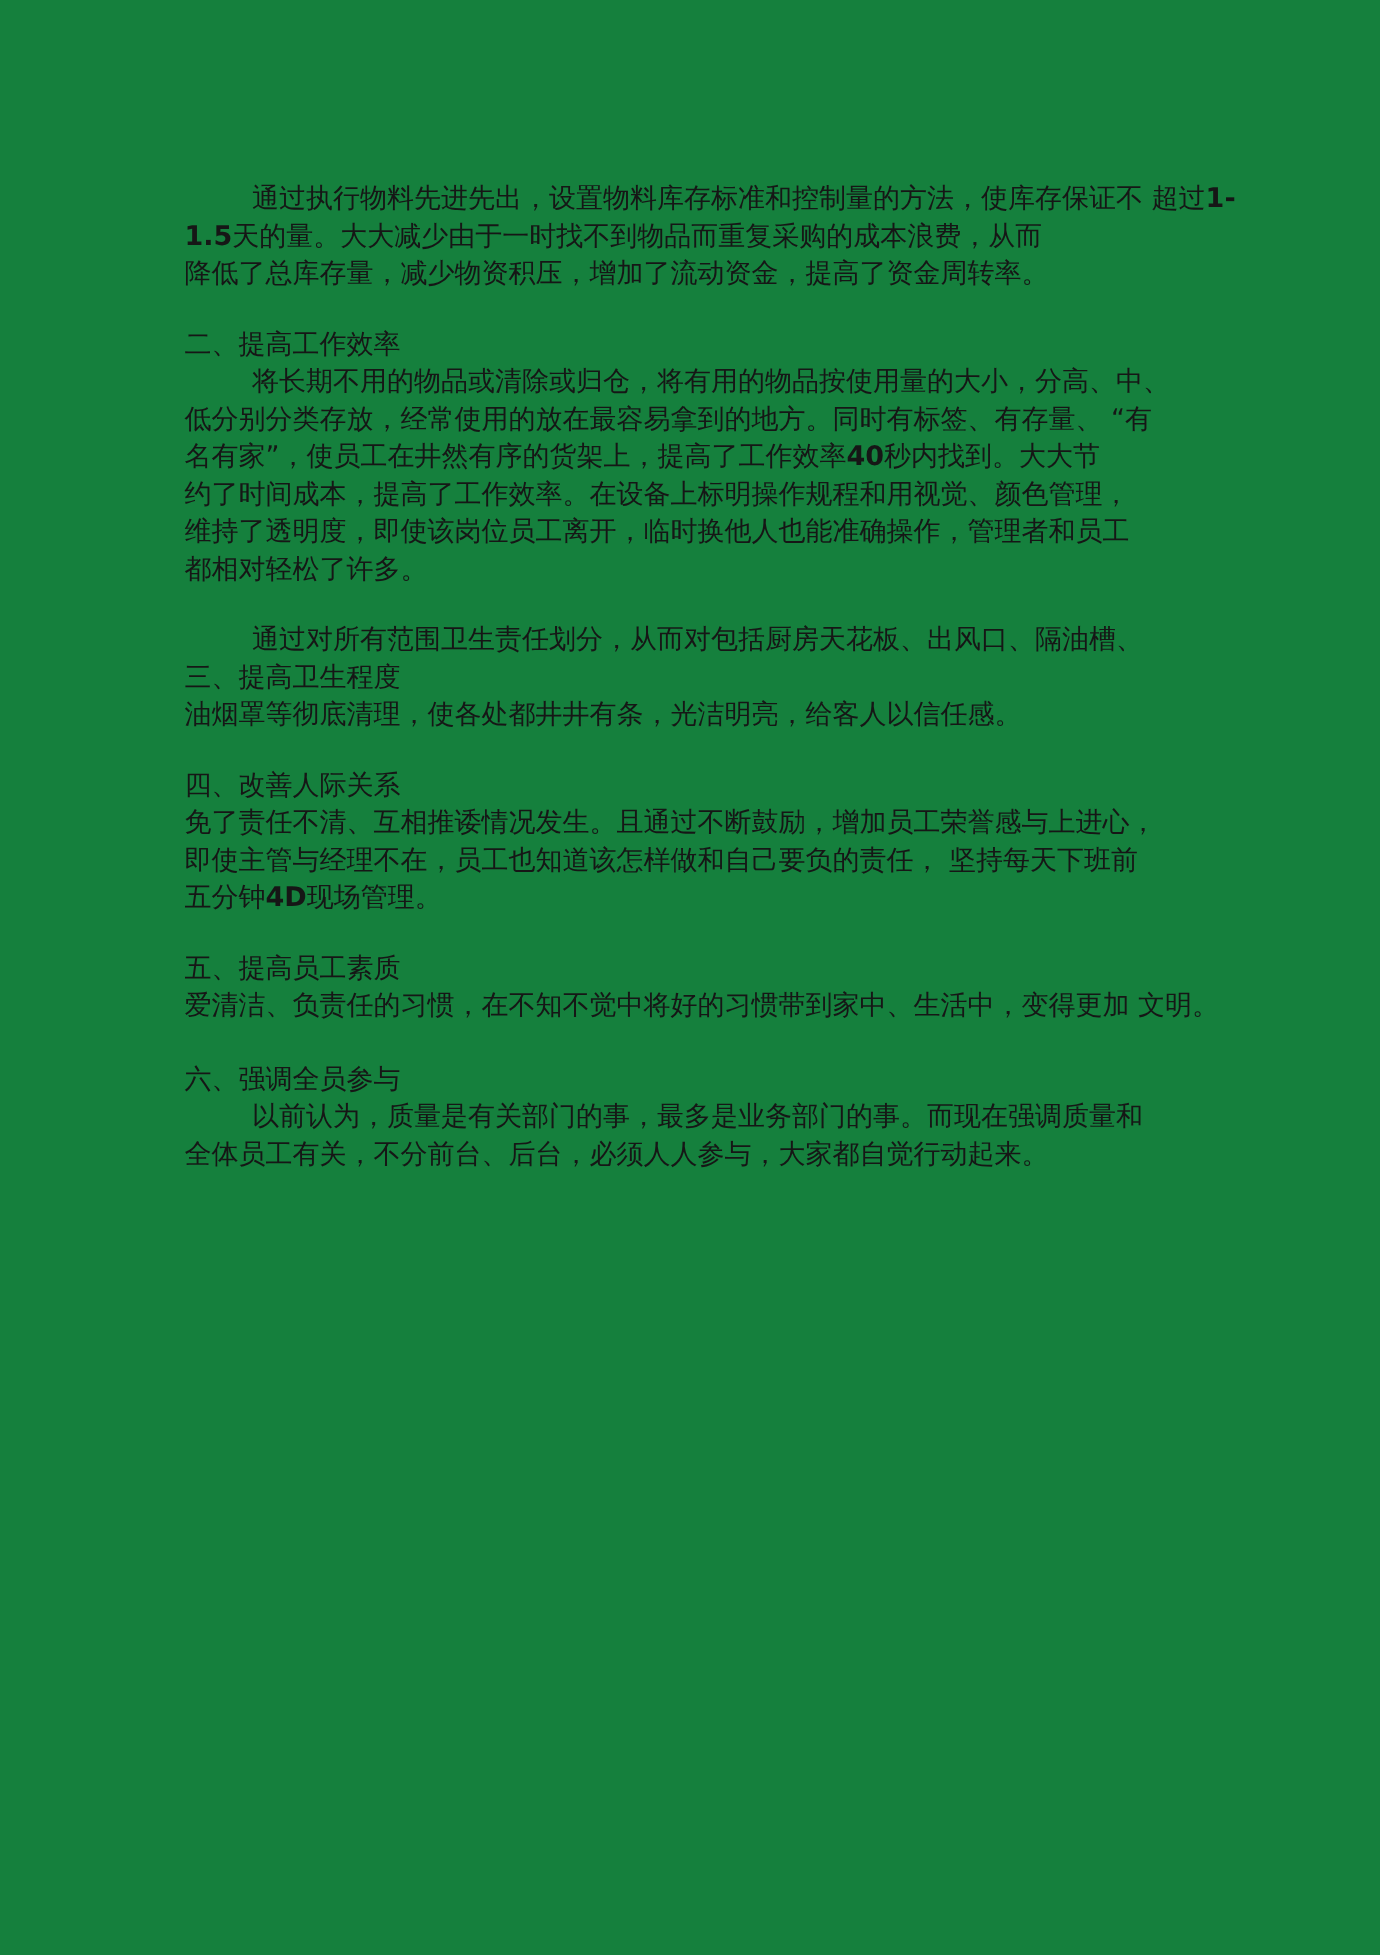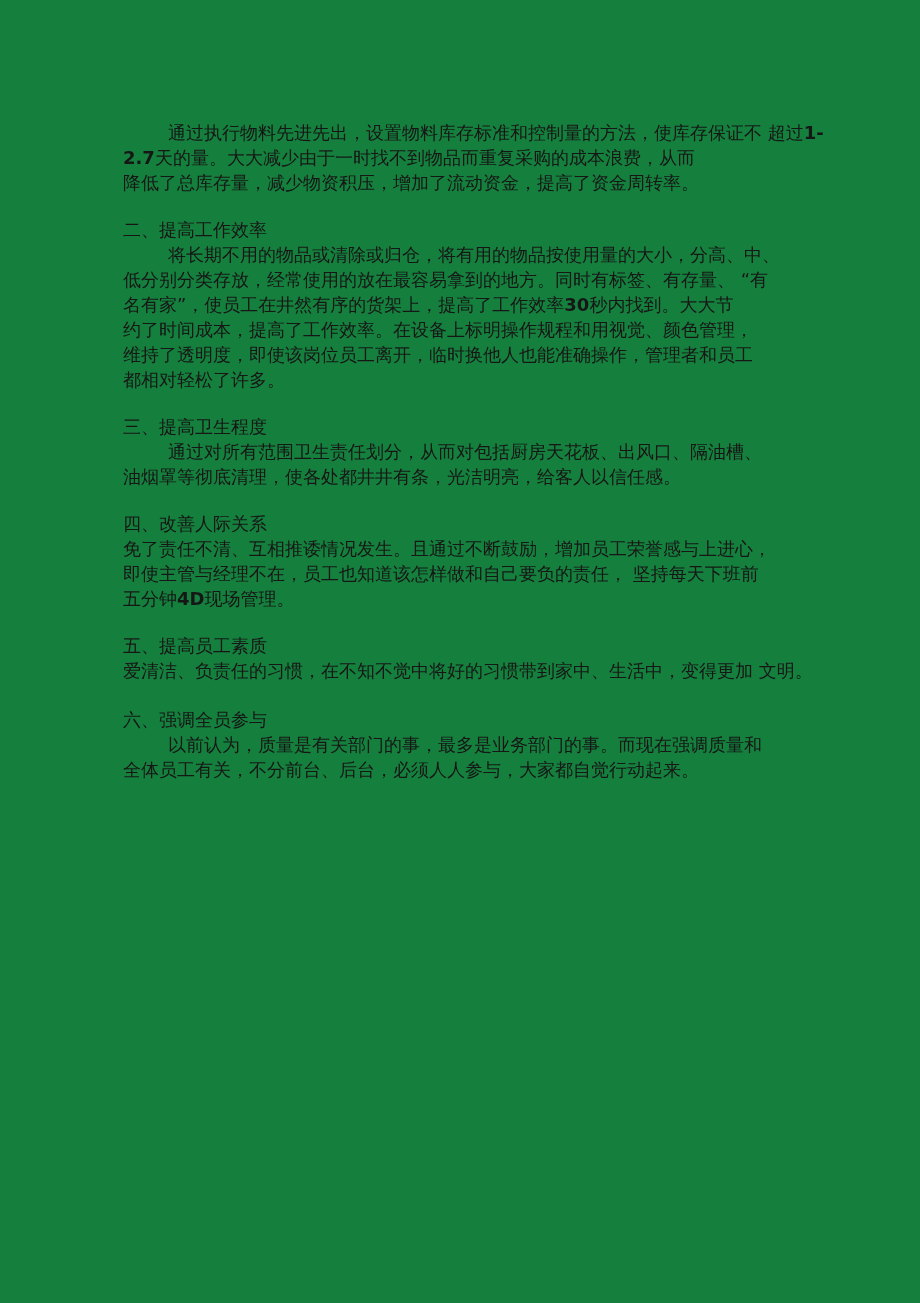--- a/index.html
+++ b/index.html
@@ -45,35 +45,35 @@
     font-weight: 700;
   }
 </style>
 </head>
 <body>
 
 <div class="page">
   <div class="doc">
       <div class="section">
         <div class="line indent"><span>通过执行物料先进先出，设置物料库存标准和控制量的方法，使库存保证不 超过</span><span class="seg-bold">1-</span></div>
-        <div class="line"><span class="seg-bold">2.7</span><span>天的量。大大减少由于一时找不到物品而重复采购的成本浪费，从而</span></div>
+        <div class="line"><span class="seg-bold">1.5</span><span>天的量。大大减少由于一时找不到物品而重复采购的成本浪费，从而</span></div>
         <div class="line"><span>降低了总库存量，减少物资积压，增加了流动资金，提高了资金周转率。</span></div>
       </div>
       <div class="section">
         <div class="line heading">二、提高工作效率</div>
         <div class="line indent"><span>将长期不用的物品或清除或归仓，将有用的物品按使用量的大小，分高、中、</span></div>
         <div class="line"><span>低分别分类存放，经常使用的放在最容易拿到的地方。同时有标签、有存量、 “有</span></div>
-        <div class="line"><span>名有家”，使员工在井然有序的货架上，提高了工作效率</span><span class="seg-bold">30</span><span>秒内找到。大大节</span></div>
+        <div class="line"><span>名有家”，使员工在井然有序的货架上，提高了工作效率</span><span class="seg-bold">40</span><span>秒内找到。大大节</span></div>
         <div class="line"><span>约了时间成本，提高了工作效率。在设备上标明操作规程和用视觉、颜色管理，</span></div>
         <div class="line"><span>维持了透明度，即使该岗位员工离开，临时换他人也能准确操作，管理者和员工</span></div>
         <div class="line"><span>都相对轻松了许多。</span></div>
       </div>
       <div class="section">
+        <div class="line indent"><span>通过对所有范围卫生责任划分，从而对包括厨房天花板、出风口、隔油槽、</span></div>
         <div class="line heading">三、提高卫生程度</div>
-        <div class="line indent"><span>通过对所有范围卫生责任划分，从而对包括厨房天花板、出风口、隔油槽、</span></div>
         <div class="line"><span>油烟罩等彻底清理，使各处都井井有条，光洁明亮，给客人以信任感。</span></div>
       </div>
       <div class="section">
         <div class="line heading">四、改善人际关系</div>
         <div class="line"><span>免了责任不清、互相推诿情况发生。且通过不断鼓励，增加员工荣誉感与上进心，</span></div>
         <div class="line"><span>即使主管与经理不在，员工也知道该怎样做和自己要负的责任， 坚持每天下班前</span></div>
         <div class="line"><span>五分钟</span><span class="seg-bold">4D</span><span>现场管理。</span></div>
       </div>
       <div class="section">
         <div class="line heading">五、提高员工素质</div>

